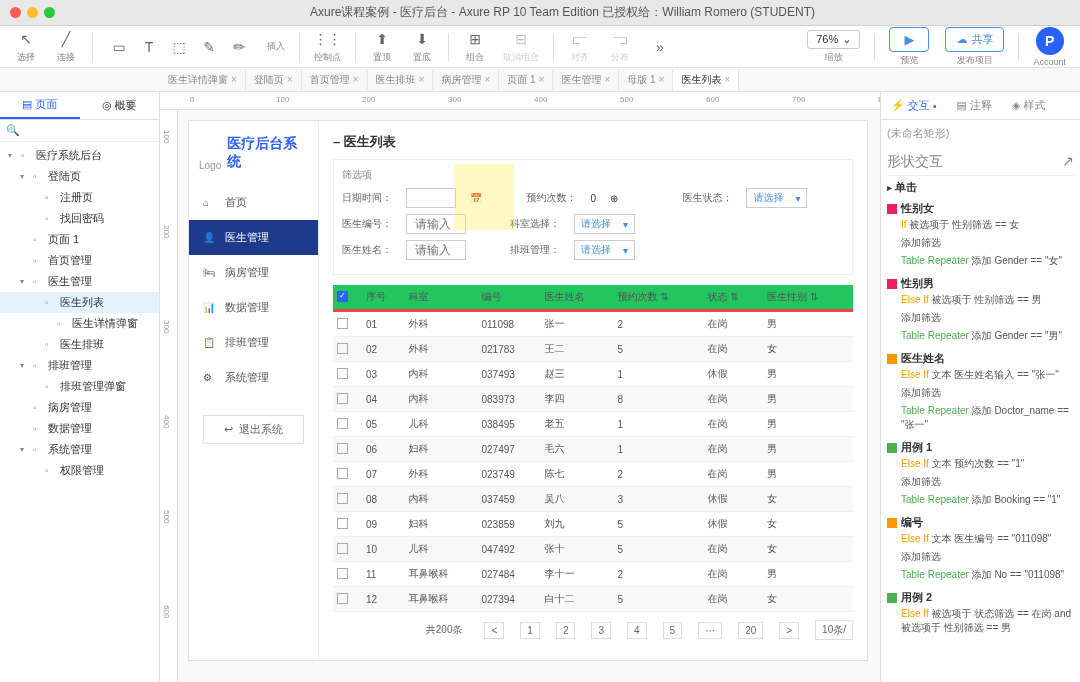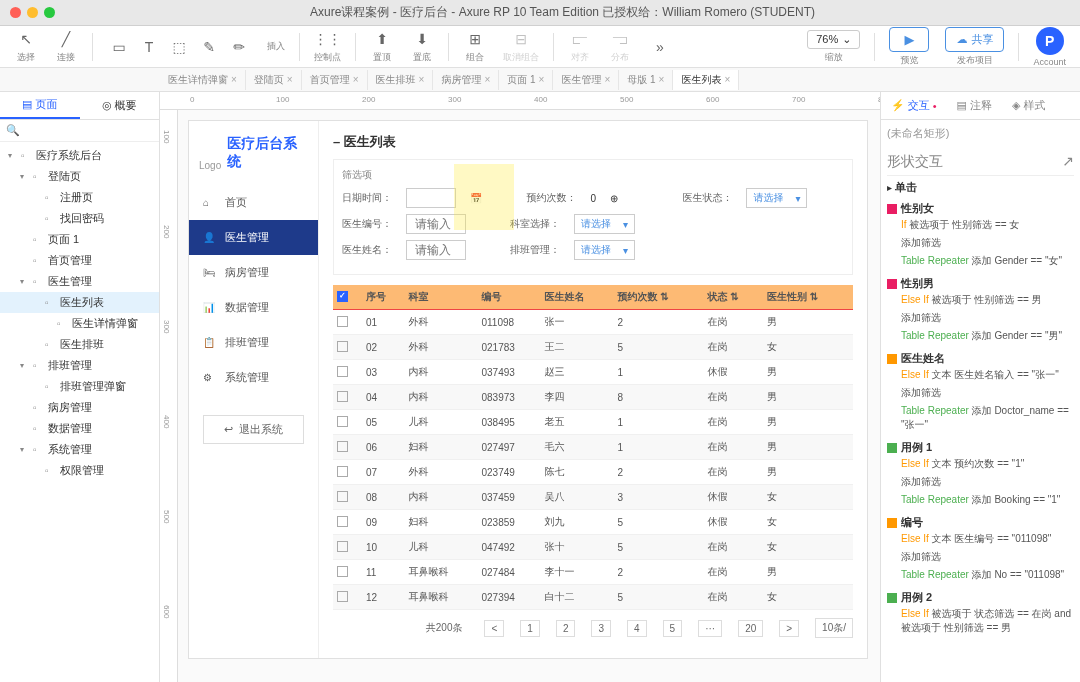--- a/index.html
+++ b/index.html
@@ -56,21 +56,21 @@
 .filter-label{font-size:10px;color:#888;margin-bottom:6px}
 .filter-row{display:flex;gap:14px;margin-bottom:6px;align-items:center;font-size:10px}
 .filter-row label{color:#666;min-width:44px}
 .filter-row input,.filter-row select{border:1px solid #ccc;padding:2px 8px;font-size:12px;width:60px}
 .filter-row .sel{border:1px solid #ccc;padding:2px 6px;color:#4a90e2;display:flex;align-items:center;gap:12px}
 .btn-q{background:#1e3a8a;color:#fff;padding:5px 20px;border:2px solid #6aa84f;position:relative}
 .btn-q::after{content:"";position:absolute;top:-3px;left:-3px;right:-3px;bottom:-3px;border:1px dashed #6aa84f;pointer-events:none}
 .btn-r{border:1px solid #ccc;padding:5px 20px;color:#666}
 .highlight{position:absolute;background:rgba(255,235,59,0.3);pointer-events:none}
 .tbl{width:100%;border-collapse:collapse;font-size:10px}
-.tbl th{background:#fdba74;padding:5px 4px;text-align:left;font-weight:bold;color:#555;border-bottom:1px solid #ef4444}
+.tbl th{background:#22c55e;padding:5px 4px;text-align:left;font-weight:normal;color:#555;border-bottom:3px solid #ef4444}
 .tbl td{padding:5px 4px;border-bottom:1px solid #f0f0f0;color:#555}
 .tbl tr:nth-child(even) td{background:#f8f8f8}
 .chk{width:11px;height:11px;border:1px solid #aaa;display:inline-block}
 .chk.on{background:#2962ff;border-color:#2962ff;position:relative}
 .chk.on::after{content:"✓";color:#fff;font-size:8px;position:absolute;top:-1px;left:1px}
 .pager{display:flex;justify-content:flex-end;align-items:center;gap:16px;padding:8px 0;font-size:10px;color:#666}
 .pager span,.pager a{border:1px solid #ddd;padding:2px 6px}
 .rightpanel{width:200px;background:#fff;border-left:1px solid #e0e0e0;display:flex;flex-direction:column;font-size:11px}
 .righttabs{display:flex;border-bottom:1px solid #e0e0e0;height:28px}
 .righttabs div{padding:6px 10px;color:#888;display:flex;align-items:center;gap:3px}

